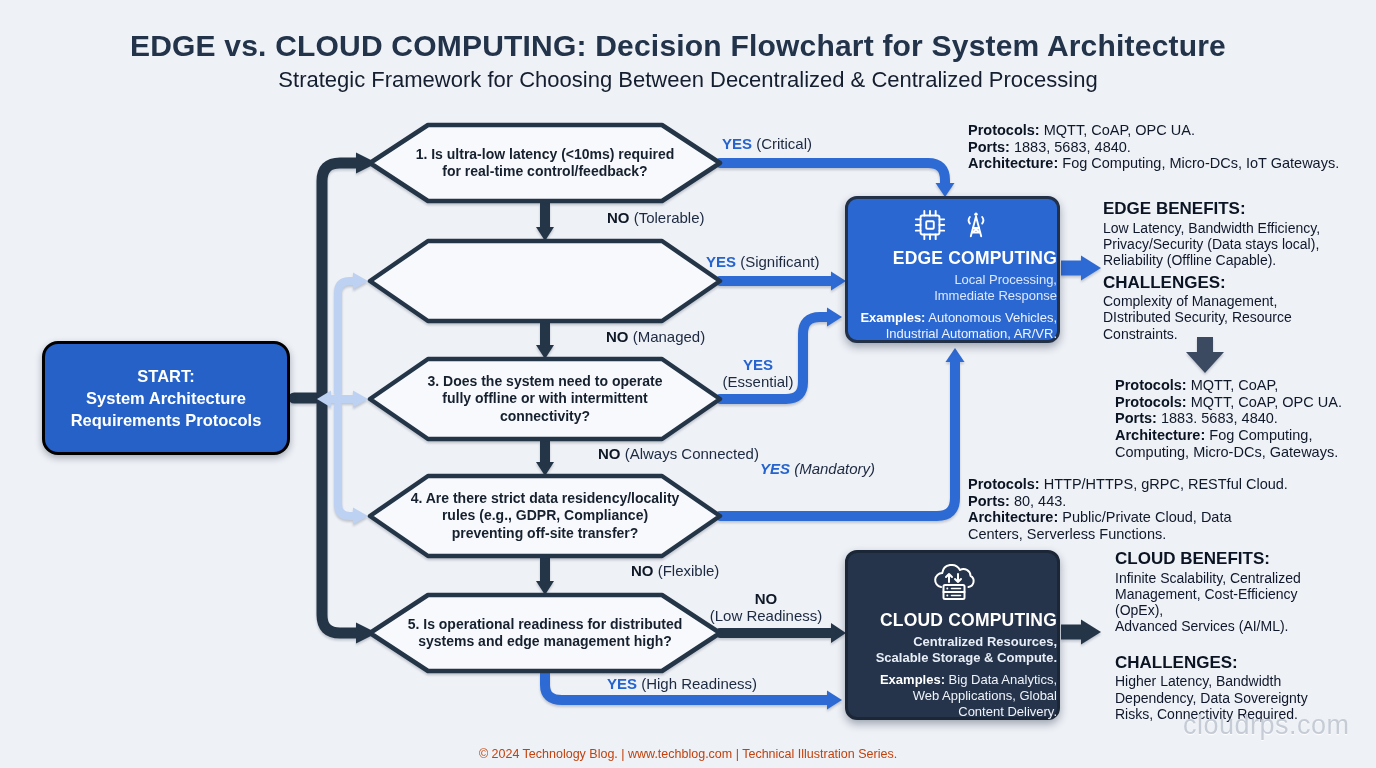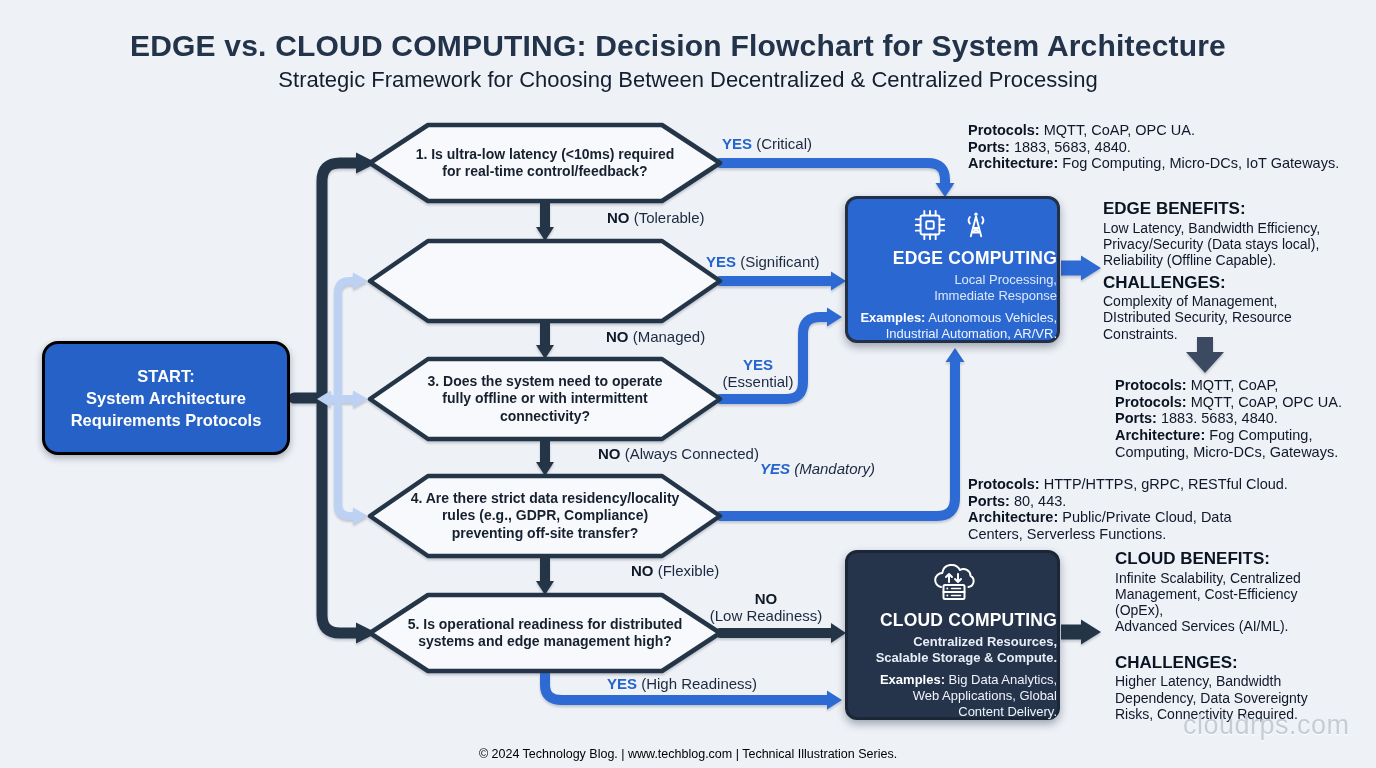--- a/index.html
+++ b/index.html
@@ -47,21 +47,21 @@
   .flbl .w-no{color:#0f1826;font-weight:bold;}
   .flbl.center{text-align:center;white-space:normal;}
   .flbl.center span{display:block;line-height:1.15;}
   
   .ann{font-size:14.5px;color:#10192a;line-height:1.15;}
   .ann .ann-line b{color:#0b1422;}
   .ann .ann-line span{white-space:pre-line;}
   .benefits{line-height:1.15;}
   .benefits .bh{font-size:17px;font-weight:bold;color:#0b1422;}
   .benefits .bb{font-size:14px;color:#0f172a;white-space:pre-line;margin-top:1px;}
-  .footer{top:747px;left:0;width:1376px;text-align:center;font-size:12.5px;color:#000000;}
+  .footer{top:747px;left:0;width:1376px;text-align:center;font-size:12.5px;color:#c2410c;}
   .watermark{left:1183px;top:710px;font-size:27px;color:#c6ccd6;letter-spacing:.5px;text-shadow:0 1px 1px #ffffff;}
 </style>
 </head>
 <body>
 
 <div id="canvas">
 
   <svg id="wires" width="1376" height="768" viewBox="0 0 1376 768">
 
     <g stroke="#243548" stroke-width="11" fill="none" stroke-linecap="round" stroke-linejoin="round">

